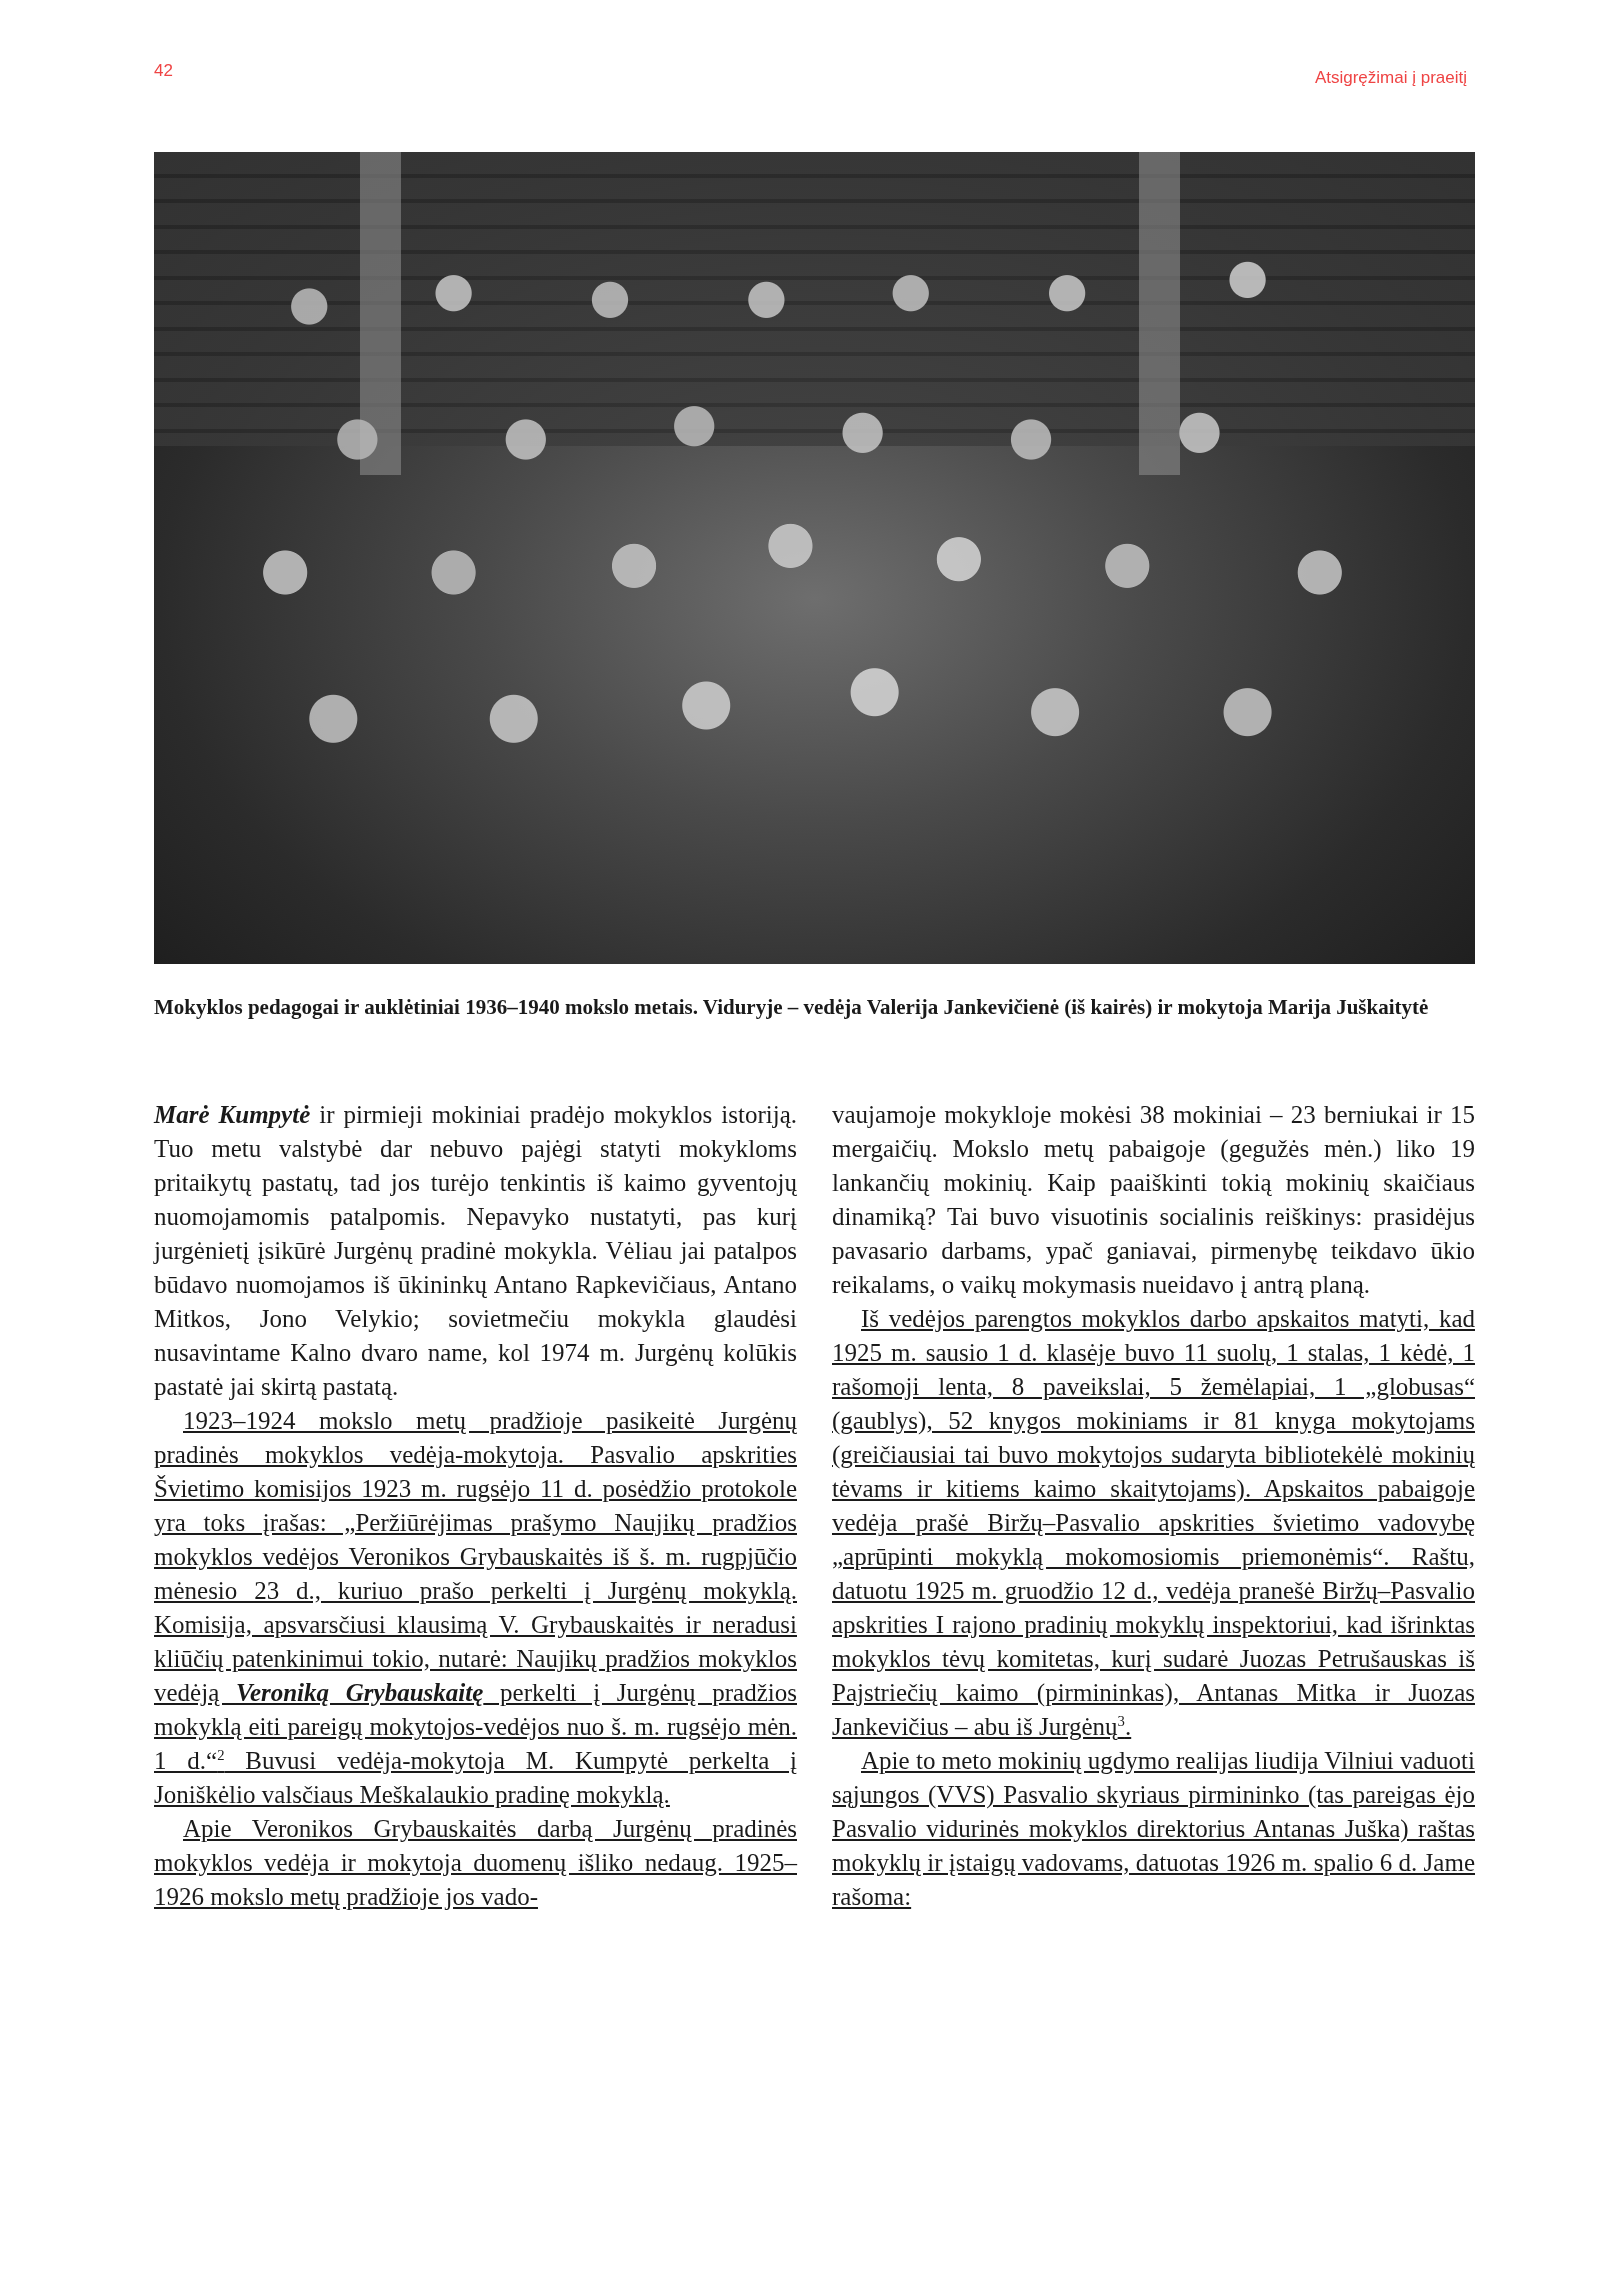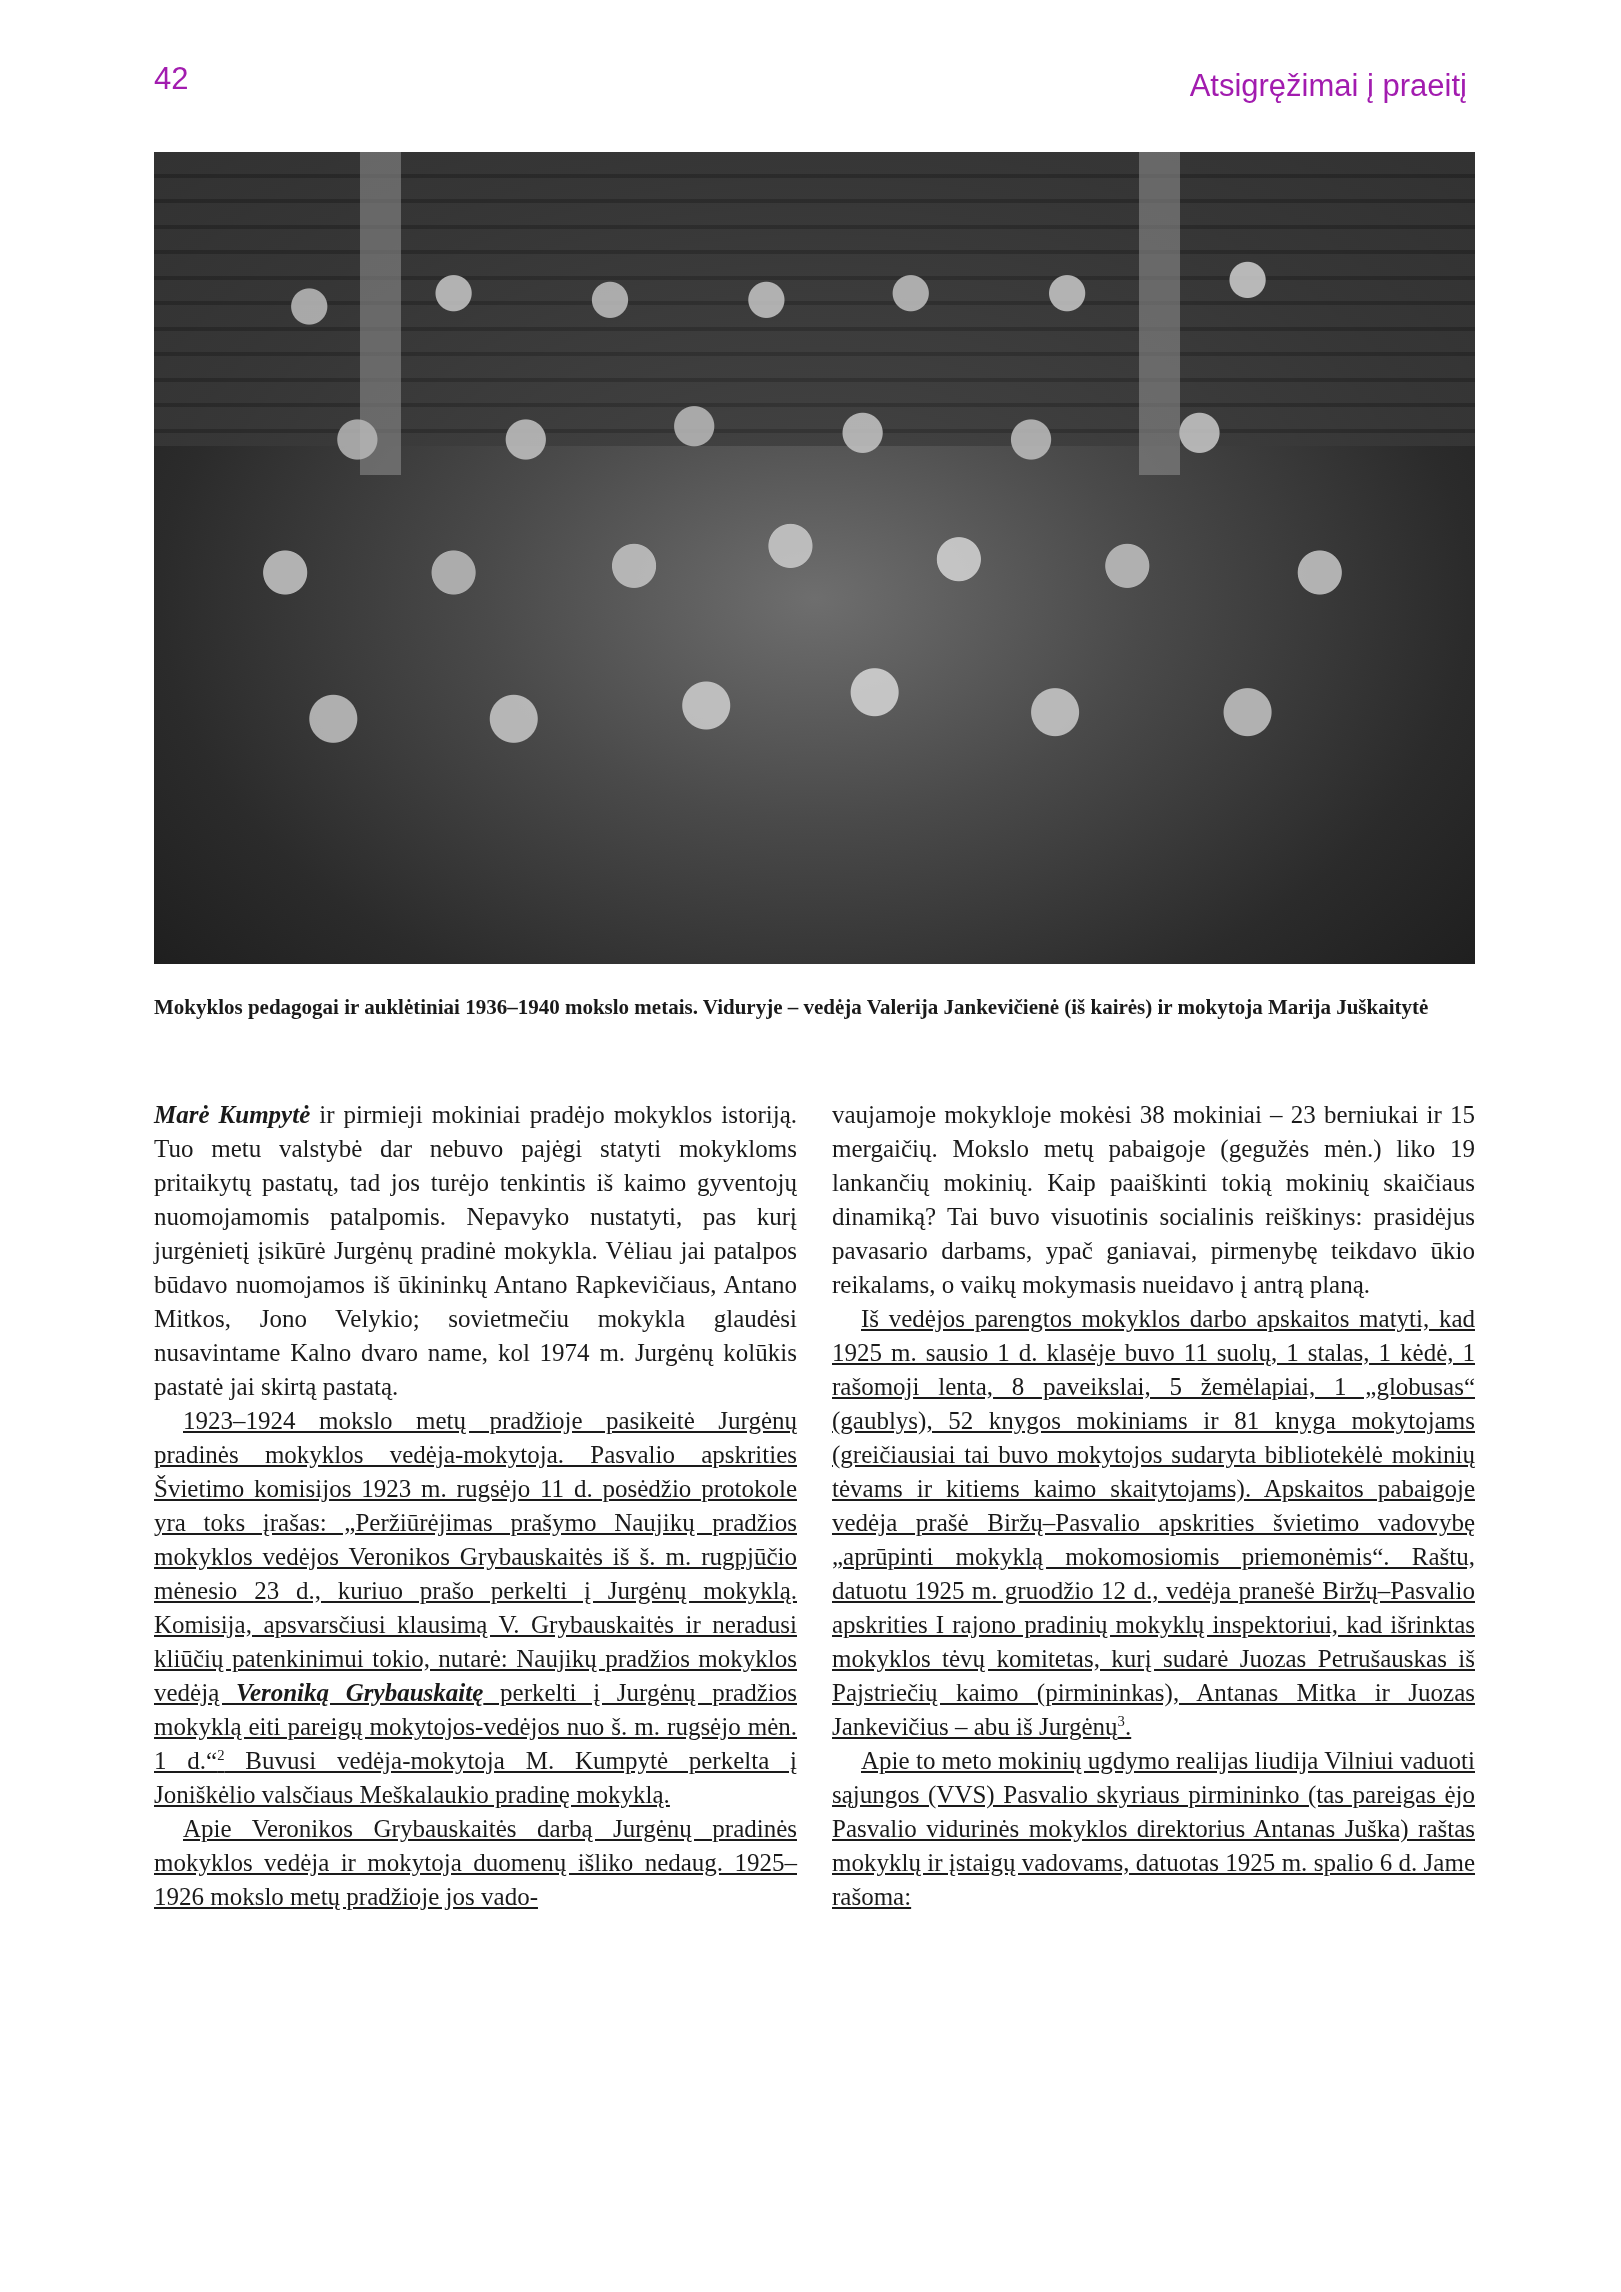--- a/index.html
+++ b/index.html
@@ -1,17 +1,17 @@
 <!DOCTYPE html>
 <html><head>
 <meta charset="utf-8">
 <style>
   html, body { margin: 0; padding: 0; background: #ffffff; }
   body { width: 1621px; height: 2293px; position: relative; overflow: hidden; color: #1a1a1a; }
-  .page-header { position: absolute; top: 61px; left: 154px; right: 154px; height: 39px; font-family: "Liberation Sans", sans-serif; font-size: 31px; color: #a21caf; }
+  .page-header { position: absolute; top: 61px; left: 154px; right: 154px; height: 39px; font-family: "Liberation Sans", sans-serif; font-size: 17px; color: #ef4444; }
   .page-number { position: absolute; left: 0; top: 0; }
   .running-title { position: absolute; right: 0; top: 0; margin-top: 7px; }
   .photo { position: absolute; left: 154px; top: 152px; width: 1321px; height: 812px;
            background: radial-gradient(ellipse at 50% 55%, #6e6e6e 0%, #4a4a4a 35%, #2b2b2b 70%, #1a1a1a 100%);
            overflow: hidden; }
   .photo .wall { position: absolute; left: 0; top: 0; right: 0; height: 294px;
            background: repeating-linear-gradient(180deg, #3a3a3a 0px, #3a3a3a 21.6px, #2a2a2a 21.6px, #2a2a2a 25.5px); opacity: 0.75; }
   .photo .post { position: absolute; top: 0; width: 41px; height: 323px; background: #8a8a8a; opacity: 0.6; }
   .photo .faces { position: absolute; left: 59px; right: 59px; top: 88px; bottom: 59px;
            background:
@@ -70,16 +70,16 @@
 
 <div class="columns">
   <div class="col">
     <p><span class="em-bi">Marė Kumpytė</span><span> ir pirmieji mokiniai pradėjo mokyklos istoriją. Tuo metu valstybė dar nebuvo pajėgi statyti mokykloms pritaikytų pastatų, tad jos turėjo tenkintis iš kaimo gyventojų nuomojamomis patalpomis. Nepavyko nustatyti, pas kurį jurgėnietį įsikūrė Jurgėnų pradinė mokykla. Vėliau jai patalpos būdavo nuomojamos iš ūkininkų Antano Rapkevičiaus, Antano Mitkos, Jono Velykio; sovietmečiu mokykla glaudėsi nusavintame Kalno dvaro name, kol 1974 m. Jurgėnų kolūkis pastatė jai skirtą pastatą.</span></p>
     <p class="indent"><span>1923–1924 mokslo metų pradžioje pasikeitė Jurgėnų pradinės mokyklos vedėja-mokytoja. Pasvalio apskrities Švietimo komisijos 1923 m. rugsėjo 11 d. posėdžio protokole yra toks įrašas: „Peržiūrėjimas prašymo Naujikų pradžios mokyklos vedėjos Veronikos Grybauskaitės iš š. m. rugpjūčio mėnesio 23 d., kuriuo prašo perkelti į Jurgėnų mokyklą. Komisija, apsvarsčiusi klausimą V. Grybauskaitės ir neradusi kliūčių patenkinimui tokio, nutarė: Naujikų pradžios mokyklos vedėją </span><span class="em-bi">Veroniką Grybauskaitę</span><span> perkelti į Jurgėnų pradžios mokyklą eiti pareigų mokytojos-vedėjos nuo š. m. rugsėjo mėn. 1 d.“</span><sup>2</sup><span> Buvusi vedėja-mokytoja M. Kumpytė perkelta į Joniškėlio valsčiaus Meškalaukio pradinę mokyklą.</span></p>
     <p class="indent">Apie Veronikos Grybauskaitės darbą Jurgėnų pradinės mokyklos vedėja ir mokytoja duomenų išliko nedaug. 1925–1926 mokslo metų pradžioje jos vado-</p>
   </div>
   <div class="col">
     <p>vaujamoje mokykloje mokėsi 38 mokiniai – 23 berniukai ir 15 mergaičių. Mokslo metų pabaigoje (gegužės mėn.) liko 19 lankančių mokinių. Kaip paaiškinti tokią mokinių skaičiaus dinamiką? Tai buvo visuotinis socialinis reiškinys: prasidėjus pavasario darbams, ypač ganiavai, pirmenybę teikdavo ūkio reikalams, o vaikų mokymasis nueidavo į antrą planą.</p>
     <p class="indent"><span>Iš vedėjos parengtos mokyklos darbo apskaitos matyti, kad 1925 m. sausio 1 d. klasėje buvo 11 suolų, 1 stalas, 1 kėdė, 1 rašomoji lenta, 8 paveikslai, 5 žemėlapiai, 1 „globusas“ (gaublys), 52 knygos mokiniams ir 81 knyga mokytojams (greičiausiai tai buvo mokytojos sudaryta bibliotekėlė mokinių tėvams ir kitiems kaimo skaitytojams). Apskaitos pabaigoje vedėja prašė Biržų–Pasvalio apskrities švietimo vadovybę „aprūpinti mokyklą mokomosiomis priemonėmis“. Raštu, datuotu 1925 m. gruodžio 12 d., vedėja pranešė Biržų–Pasvalio apskrities I rajono pradinių mokyklų inspektoriui, kad išrinktas mokyklos tėvų komitetas, kurį sudarė Juozas Petrušauskas iš Pajstriečių kaimo (pirmininkas), Antanas Mitka ir Juozas Jankevičius – abu iš Jurgėnų</span><sup>3</sup><span>.</span></p>
-    <p class="indent">Apie to meto mokinių ugdymo realijas liudija Vilniui vaduoti sąjungos (VVS) Pasvalio skyriaus pirmininko (tas pareigas ėjo Pasvalio vidurinės mokyklos direktorius Antanas Juška) raštas mokyklų ir įstaigų vadovams, datuotas 1925 m. spalio 6 d. Jame rašoma:</p>
+    <p class="indent">Apie to meto mokinių ugdymo realijas liudija Vilniui vaduoti sąjungos (VVS) Pasvalio skyriaus pirmininko (tas pareigas ėjo Pasvalio vidurinės mokyklos direktorius Antanas Juška) raštas mokyklų ir įstaigų vadovams, datuotas 1926 m. spalio 6 d. Jame rašoma:</p>
   </div>
 </div>
 
 
 </body></html>

